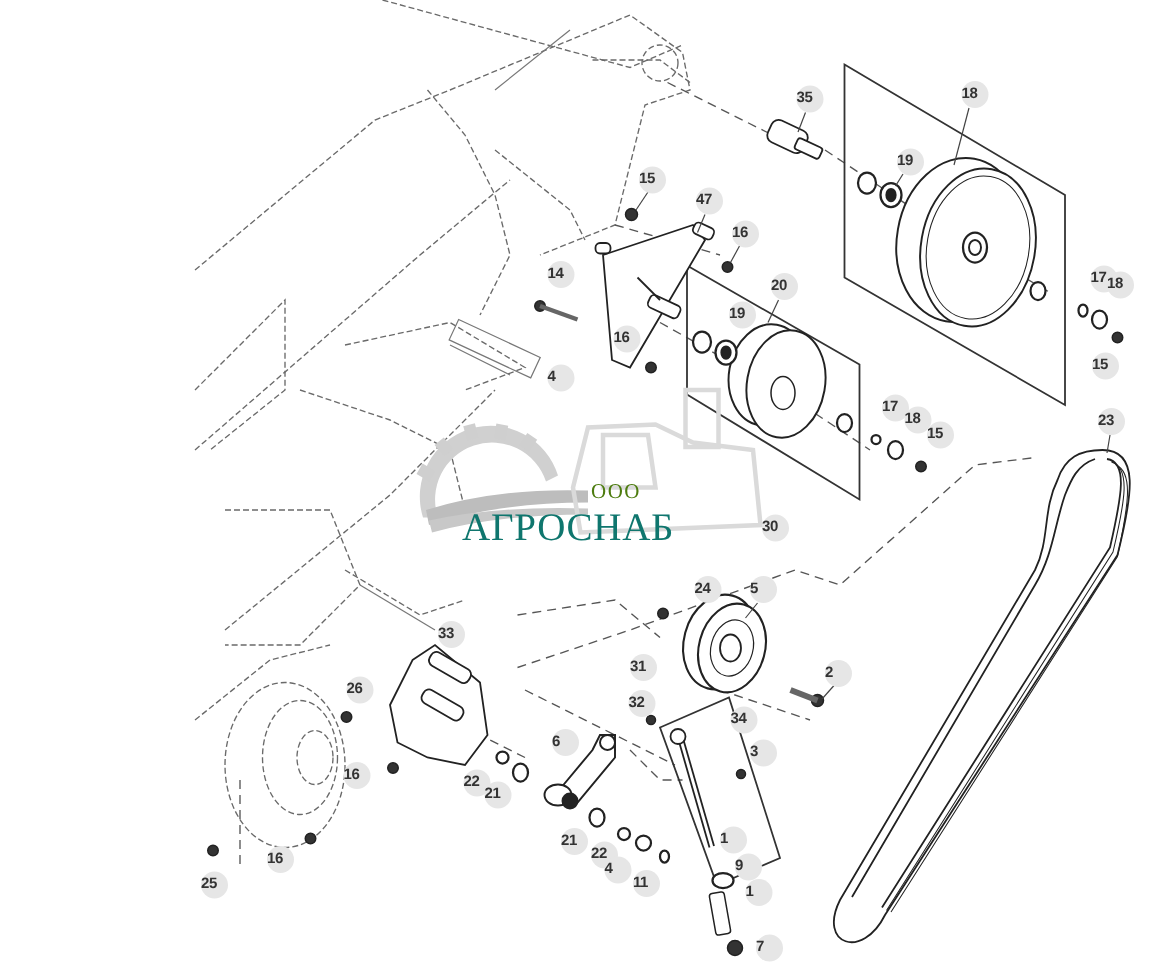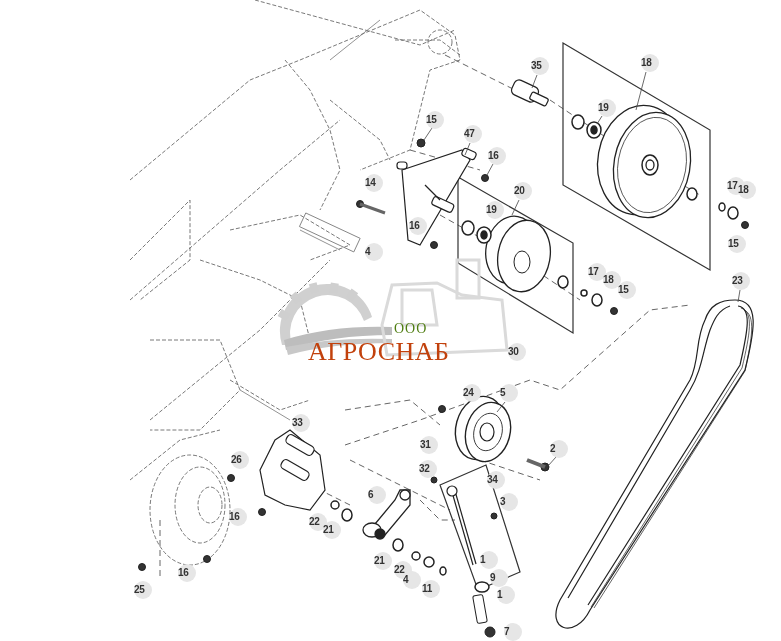--- a/index.html
+++ b/index.html
@@ -3,21 +3,21 @@
 <meta charset="utf-8">
 <style>
   html, body { margin:0; padding:0; background:#ffffff; }
   body { width:781px; height:641px; overflow:hidden; position:relative; font-family:"Liberation Sans", sans-serif; }
   #canvas { position:absolute; left:0; top:0; width:781px; height:641px; }
   .callout { position:absolute; width:18px; height:18px; margin-left:-9px; margin-top:-9px; border-radius:50%;
     background:#e6e6e6; color:#333; font-size:10px; font-weight:bold; line-height:18px;
     font-family:"Liberation Sans", sans-serif; letter-spacing:-0.3px; }
   .watermark { position:absolute; left:272px; top:255px; width:240px; height:130px; pointer-events:none; }
   .wm-ooo { position:absolute; left:122px; top:66px; font-size:14px; color:#4d7c0f; font-family:"Liberation Serif", serif; letter-spacing:1px; }
-  .wm-name { position:absolute; left:36px; top:82px; font-size:26px; color:#c2410c; font-family:"Liberation Serif", serif; letter-spacing:0.5px; }
+  .wm-name { position:absolute; left:36px; top:82px; font-size:26px; color:#0f766e; font-family:"Liberation Serif", serif; letter-spacing:0.5px; }
 </style>
 </head>
 <body>
 
 <svg id="canvas" viewBox="0 0 781 641" xmlns="http://www.w3.org/2000/svg">
   <g fill="none" stroke="#6a6a6a" stroke-width="0.9" stroke-dasharray="4 2">
     <path d="M255 0 L420 45 L455 30"></path>
     <path d="M130 180 L250 80 L300 60 L420 10 L455 35 L460 60 L430 70 L410 150 L360 170"></path>
     <path d="M130 300 L280 170 L340 120"></path>
     <path d="M150 420 L260 330 L330 260"></path>

